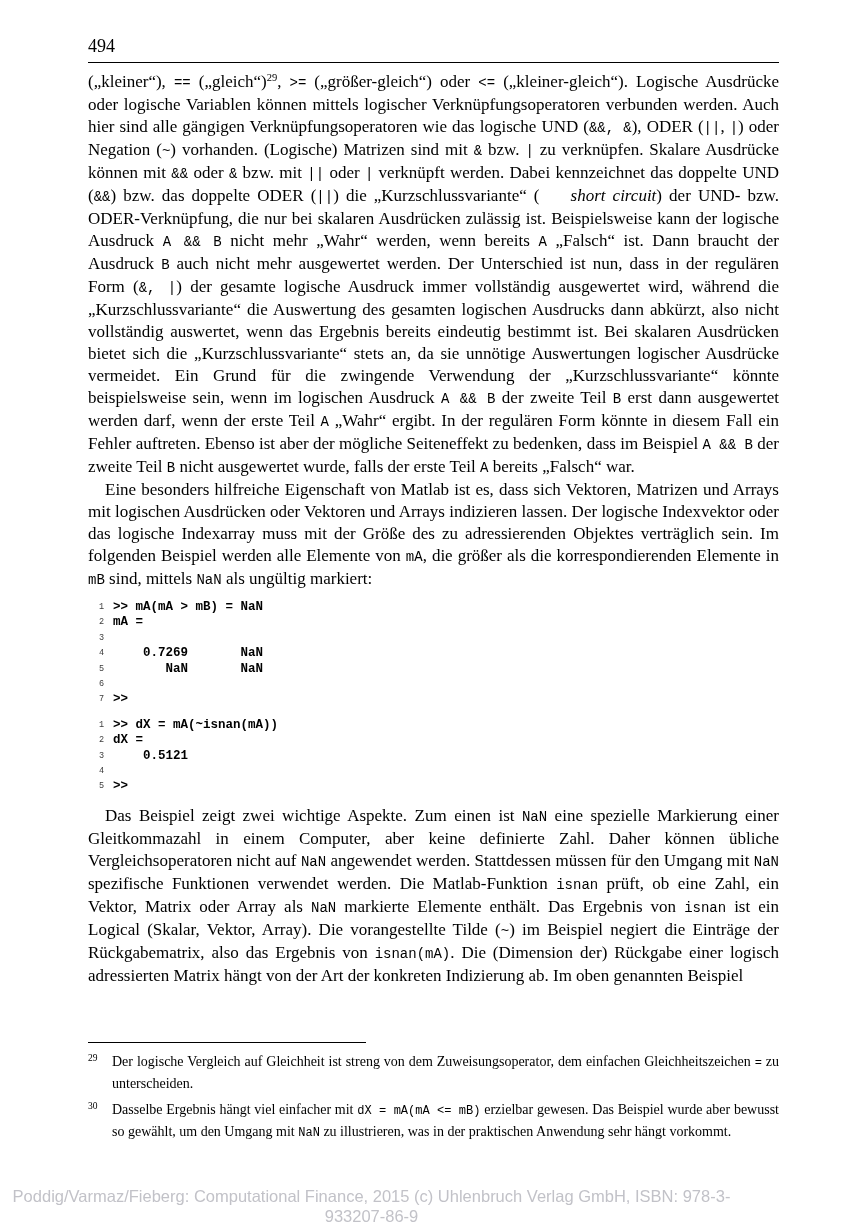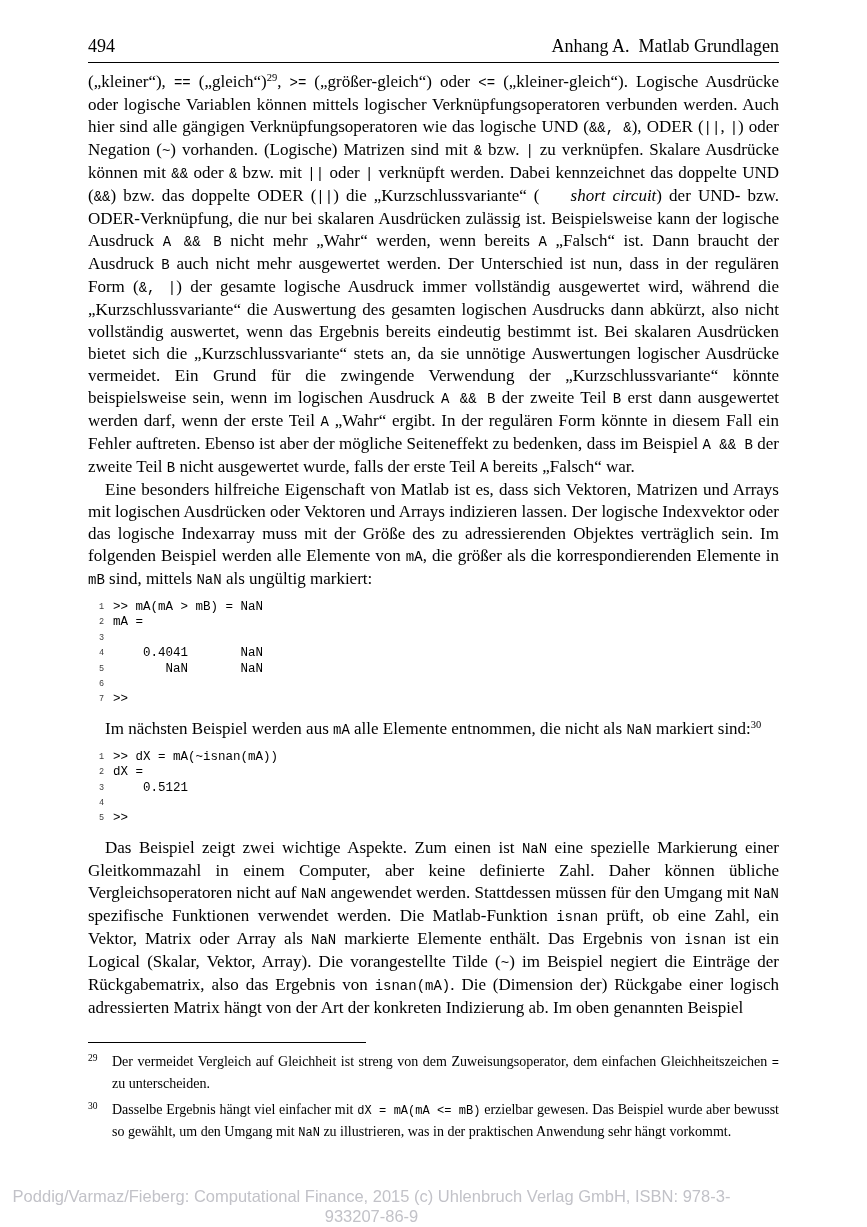--- a/index.html
+++ b/index.html
@@ -38,21 +38,21 @@
     font-family:"Liberation Mono", monospace;
     font-size:12.5px;line-height:15.4px;
     text-align:left;
   }
   .code-line{display:flex;min-height:15.4px;}
   .ln{
     width:14px;flex:0 0 14px;text-align:right;
     font-size:8.5px;color:#3c3c3c;line-height:15.4px;
     margin-right:9px;
   }
-  .lc{white-space:pre;}
+  .lc{white-space:pre;font-weight:bold;}
   
   .footnotes{
     position:absolute;top:1042px;left:88px;width:691px;
     font-size:14px;line-height:19.5px;
   }
   .fn-rule{width:278px;border-top:1.2px solid #000;margin-bottom:9px;}
   .footnote{display:flex;margin-bottom:7px;}
   .fn-mark{
     flex:0 0 24px;font-size:9.5px;position:relative;top:-3px;
     text-align:left;
@@ -68,57 +68,55 @@
     color:#c2c2c8;
   }
 </style>
 </head>
 <body>
 
 <div class="page">
 
   <div class="header">
     <span>494</span>
-    <span>Anhang A. Matlab Grundlagen</span>
   </div>
 
   <div class="main">
     <p class="para"><span class="seg-r">(„kleiner“), </span><span class="seg-c">==</span><span class="seg-r"> („gleich“)</span><span class="seg-sup">29</span><span class="seg-r">, </span><span class="seg-c">&gt;=</span><span class="seg-r"> („größer-gleich“) oder </span><span class="seg-c">&lt;=</span><span class="seg-r"> („kleiner-gleich“). Logische Ausdrücke oder logische Variablen können mittels logischer Verknüpfungsoperatoren verbunden werden. Auch hier sind alle gängigen Verknüpfungsoperatoren wie das logische UND (</span><span class="seg-c">&amp;&amp;, &amp;</span><span class="seg-r">), ODER (</span><span class="seg-c">||</span><span class="seg-r">, </span><span class="seg-c">|</span><span class="seg-r">) oder Negation (</span><span class="seg-c">~</span><span class="seg-r">) vorhanden. (Logische) Matrizen sind mit </span><span class="seg-c">&amp;</span><span class="seg-r"> bzw. </span><span class="seg-c">|</span><span class="seg-r"> zu verknüpfen. Skalare Ausdrücke können mit </span><span class="seg-c">&amp;&amp;</span><span class="seg-r"> oder </span><span class="seg-c">&amp;</span><span class="seg-r"> bzw. mit </span><span class="seg-c">||</span><span class="seg-r"> oder </span><span class="seg-c">|</span><span class="seg-r"> verknüpft werden. Dabei kennzeichnet das doppelte UND (</span><span class="seg-c">&amp;&amp;</span><span class="seg-r">) bzw. das doppelte ODER (</span><span class="seg-c">||</span><span class="seg-r">) die „Kurzschlussvariante“ (</span><span class="seg-i">short circuit</span><span class="seg-r">) der UND- bzw. ODER-Verknüpfung, die nur bei skalaren Ausdrücken zulässig ist. Beispielsweise kann der logische Ausdruck </span><span class="seg-c">A &amp;&amp; B</span><span class="seg-r"> nicht mehr „Wahr“ werden, wenn bereits </span><span class="seg-c">A</span><span class="seg-r"> „Falsch“ ist. Dann braucht der Ausdruck </span><span class="seg-c">B</span><span class="seg-r"> auch nicht mehr ausgewertet werden. Der Unterschied ist nun, dass in der regulären Form (</span><span class="seg-c">&amp;, |</span><span class="seg-r">) der gesamte logische Ausdruck immer vollständig ausgewertet wird, während die „Kurzschlussvariante“ die Auswertung des gesamten logischen Ausdrucks dann abkürzt, also nicht vollständig auswertet, wenn das Ergebnis bereits eindeutig bestimmt ist. Bei skalaren Ausdrücken bietet sich die „Kurzschlussvariante“ stets an, da sie unnötige Auswertungen logischer Ausdrücke vermeidet. Ein Grund für die zwingende Verwendung der „Kurzschlussvariante“ könnte beispielsweise sein, wenn im logischen Ausdruck </span><span class="seg-c">A &amp;&amp; B</span><span class="seg-r"> der zweite Teil </span><span class="seg-c">B</span><span class="seg-r"> erst dann ausgewertet werden darf, wenn der erste Teil </span><span class="seg-c">A</span><span class="seg-r"> „Wahr“ ergibt. In der regulären Form könnte in diesem Fall ein Fehler auftreten. Ebenso ist aber der mögliche Seiteneffekt zu bedenken, dass im Beispiel </span><span class="seg-c">A &amp;&amp; B</span><span class="seg-r"> der zweite Teil </span><span class="seg-c">B</span><span class="seg-r"> nicht ausgewertet wurde, falls der erste Teil </span><span class="seg-c">A</span><span class="seg-r"> bereits „Falsch“ war.</span></p>
     <p class="para indent"><span class="seg-r">Eine besonders hilfreiche Eigenschaft von Matlab ist es, dass sich Vektoren, Matrizen und Arrays mit logischen Ausdrücken oder Vektoren und Arrays indizieren lassen. Der logische Indexvektor oder das logische Indexarray muss mit der Größe des zu adressierenden Objektes verträglich sein. Im folgenden Beispiel werden alle Elemente von </span><span class="seg-c">mA</span><span class="seg-r">, die größer als die korrespondierenden Elemente in </span><span class="seg-c">mB</span><span class="seg-r"> sind, mittels </span><span class="seg-c">NaN</span><span class="seg-r"> als ungültig markiert:</span></p>
     <div class="listing">
         <div class="code-line">
           <span class="ln">1</span>
           <span class="lc">&gt;&gt; mA(mA &gt; mB) = NaN</span>
         </div>
         <div class="code-line">
           <span class="ln">2</span>
           <span class="lc">mA =</span>
         </div>
         <div class="code-line">
           <span class="ln">3</span>
           <span class="lc"> </span>
         </div>
         <div class="code-line">
           <span class="ln">4</span>
-          <span class="lc">    0.4041       NaN</span>
+          <span class="lc">    0.7269       NaN</span>
         </div>
         <div class="code-line">
           <span class="ln">5</span>
           <span class="lc">       NaN       NaN</span>
         </div>
         <div class="code-line">
           <span class="ln">6</span>
           <span class="lc"> </span>
         </div>
         <div class="code-line">
           <span class="ln">7</span>
           <span class="lc">&gt;&gt;</span>
         </div>
       </div>
-    <p class="para indent"><span class="seg-r">Im nächsten Beispiel werden aus </span><span class="seg-c">mA</span><span class="seg-r"> alle Elemente entnommen, die nicht als </span><span class="seg-c">NaN</span><span class="seg-r"> markiert sind:</span><span class="seg-sup">30</span></p>
     <div class="listing">
         <div class="code-line">
           <span class="ln">1</span>
           <span class="lc">&gt;&gt; dX = mA(~isnan(mA))</span>
         </div>
         <div class="code-line">
           <span class="ln">2</span>
           <span class="lc">dX =</span>
         </div>
         <div class="code-line">
@@ -134,21 +132,21 @@
           <span class="lc">&gt;&gt;</span>
         </div>
       </div>
     <p class="para indent"><span class="seg-r">Das Beispiel zeigt zwei wichtige Aspekte. Zum einen ist </span><span class="seg-c">NaN</span><span class="seg-r"> eine spezielle Markierung einer Gleitkommazahl in einem Computer, aber keine definierte Zahl. Daher können übliche Vergleichsoperatoren nicht auf </span><span class="seg-c">NaN</span><span class="seg-r"> angewendet werden. Stattdessen müssen für den Umgang mit </span><span class="seg-c">NaN</span><span class="seg-r"> spezifische Funktionen verwendet werden. Die Matlab-Funktion </span><span class="seg-c">isnan</span><span class="seg-r"> prüft, ob eine Zahl, ein Vektor, Matrix oder Array als </span><span class="seg-c">NaN</span><span class="seg-r"> markierte Elemente enthält. Das Ergebnis von </span><span class="seg-c">isnan</span><span class="seg-r"> ist ein Logical (Skalar, Vektor, Array). Die vorangestellte Tilde (</span><span class="seg-c">~</span><span class="seg-r">) im Beispiel negiert die Einträge der Rückgabematrix, also das Ergebnis von </span><span class="seg-c">isnan(mA)</span><span class="seg-r">. Die (Dimension der) Rückgabe einer logisch adressierten Matrix hängt von der Art der konkreten Indizierung ab. Im oben genannten Beispiel</span></p>
   </div>
 
   <div class="footnotes">
     <div class="fn-rule"></div>
     <div class="footnote">
       <span class="fn-mark">29</span>
-      <span class="fn-body"><span class="seg-r">Der vermeidet Vergleich auf Gleichheit ist streng von dem Zuweisungsoperator, dem einfachen Gleichheitszeichen </span><span class="seg-c">=</span><span class="seg-r"> zu unterscheiden.</span></span>
+      <span class="fn-body"><span class="seg-r">Der logische Vergleich auf Gleichheit ist streng von dem Zuweisungsoperator, dem einfachen Gleichheitszeichen </span><span class="seg-c">=</span><span class="seg-r"> zu unterscheiden.</span></span>
     </div>
     <div class="footnote">
       <span class="fn-mark">30</span>
       <span class="fn-body"><span class="seg-r">Dasselbe Ergebnis hängt viel einfacher mit </span><span class="seg-c">dX = mA(mA &lt;= mB)</span><span class="seg-r"> erzielbar gewesen. Das Beispiel wurde aber bewusst so gewählt, um den Umgang mit </span><span class="seg-c">NaN</span><span class="seg-r"> zu illustrieren, was in der praktischen Anwendung sehr hängt vorkommt.</span></span>
     </div>
   </div>
 
   <div class="footer">
     <span>Poddig/Varmaz/Fieberg: Computational Finance, 2015  (c) Uhlenbruch Verlag GmbH, ISBN: 978-3-933207-86-9</span>
   </div>

